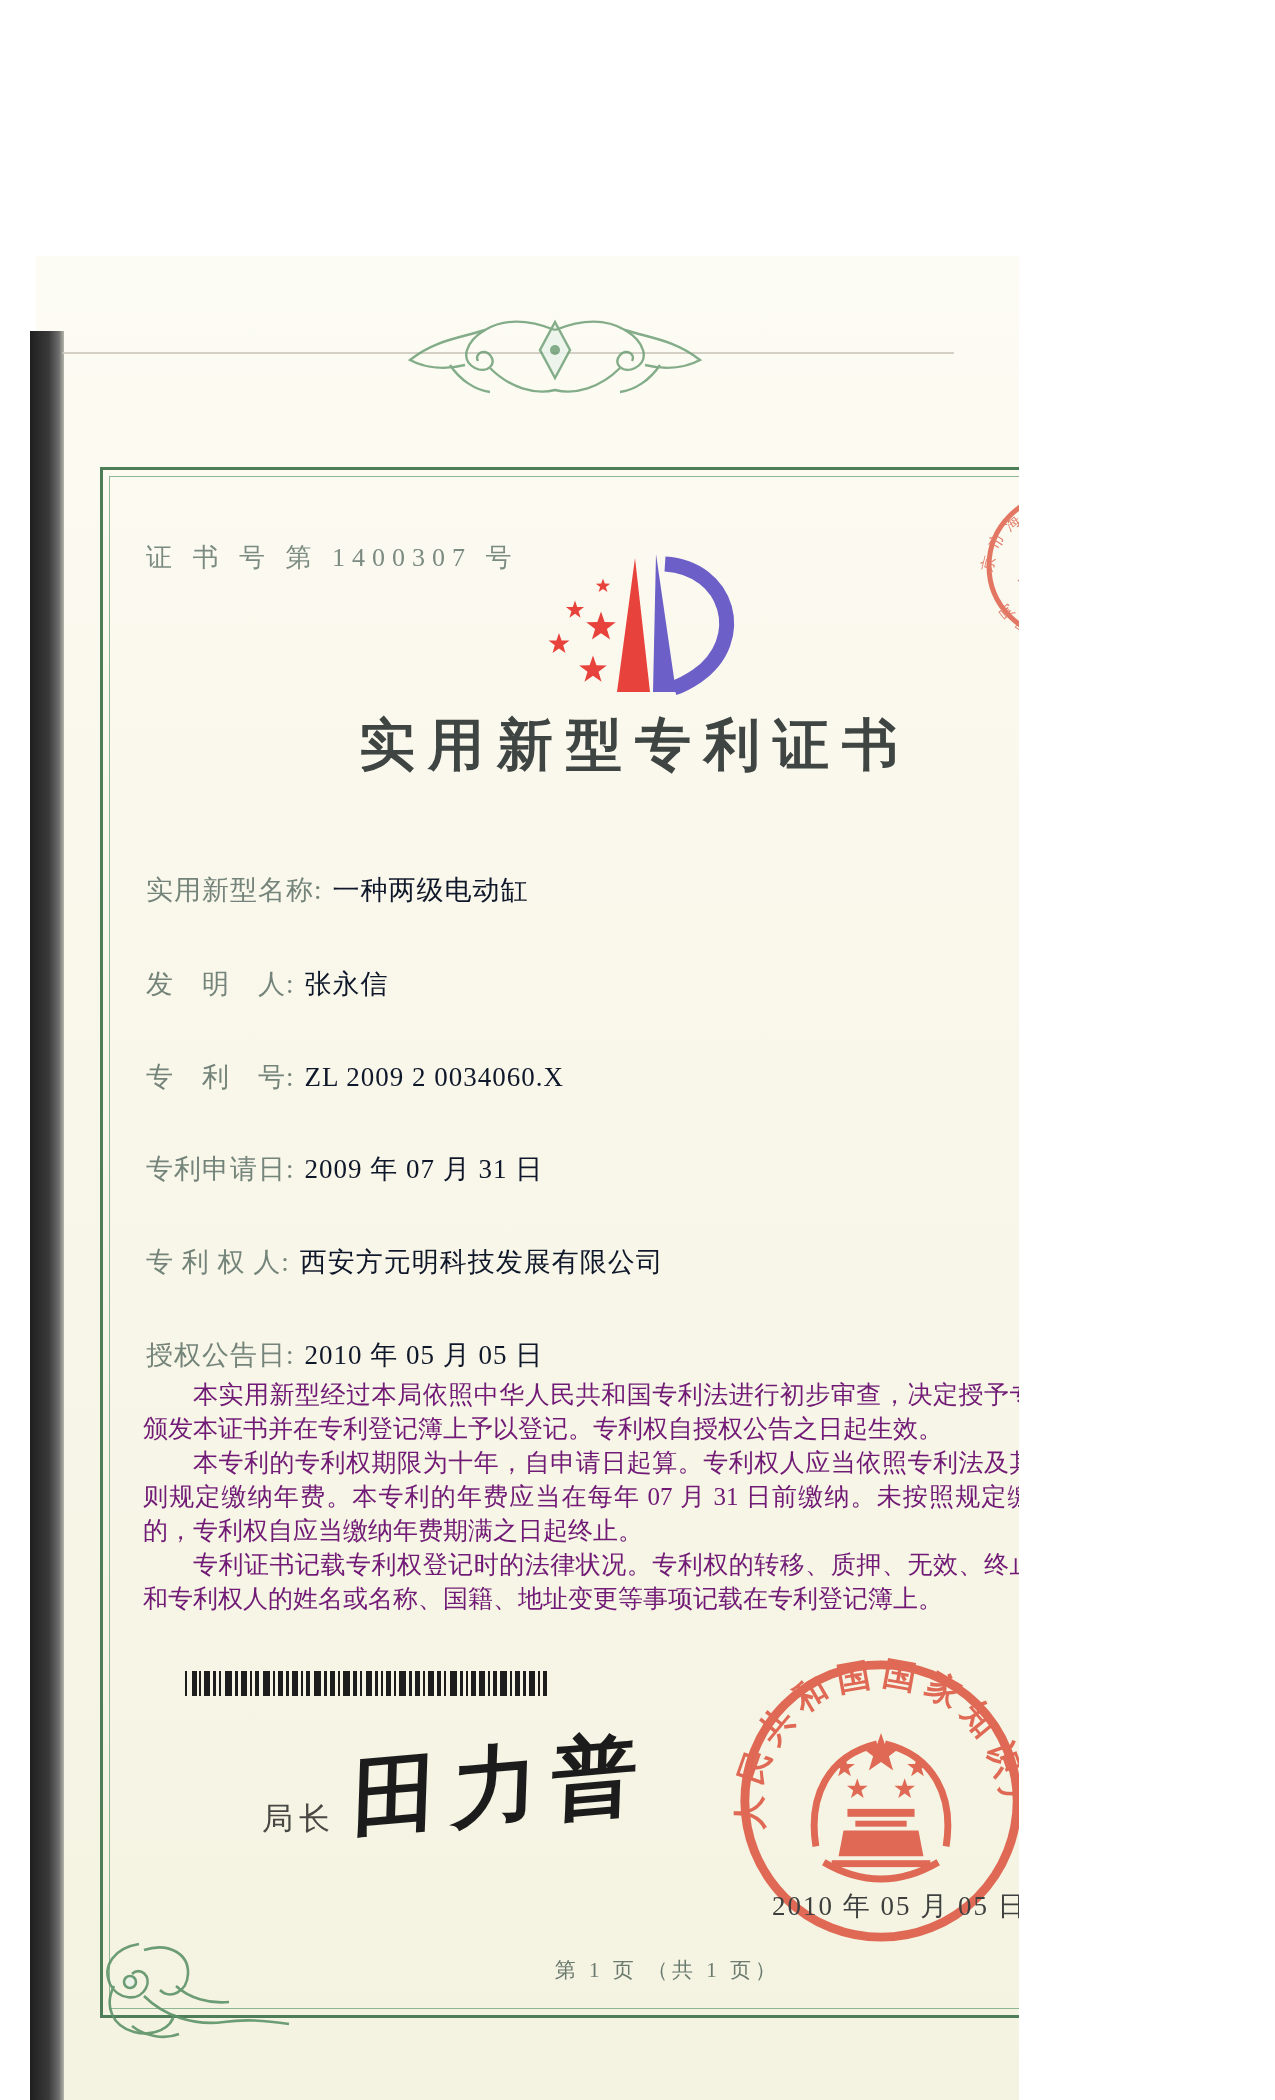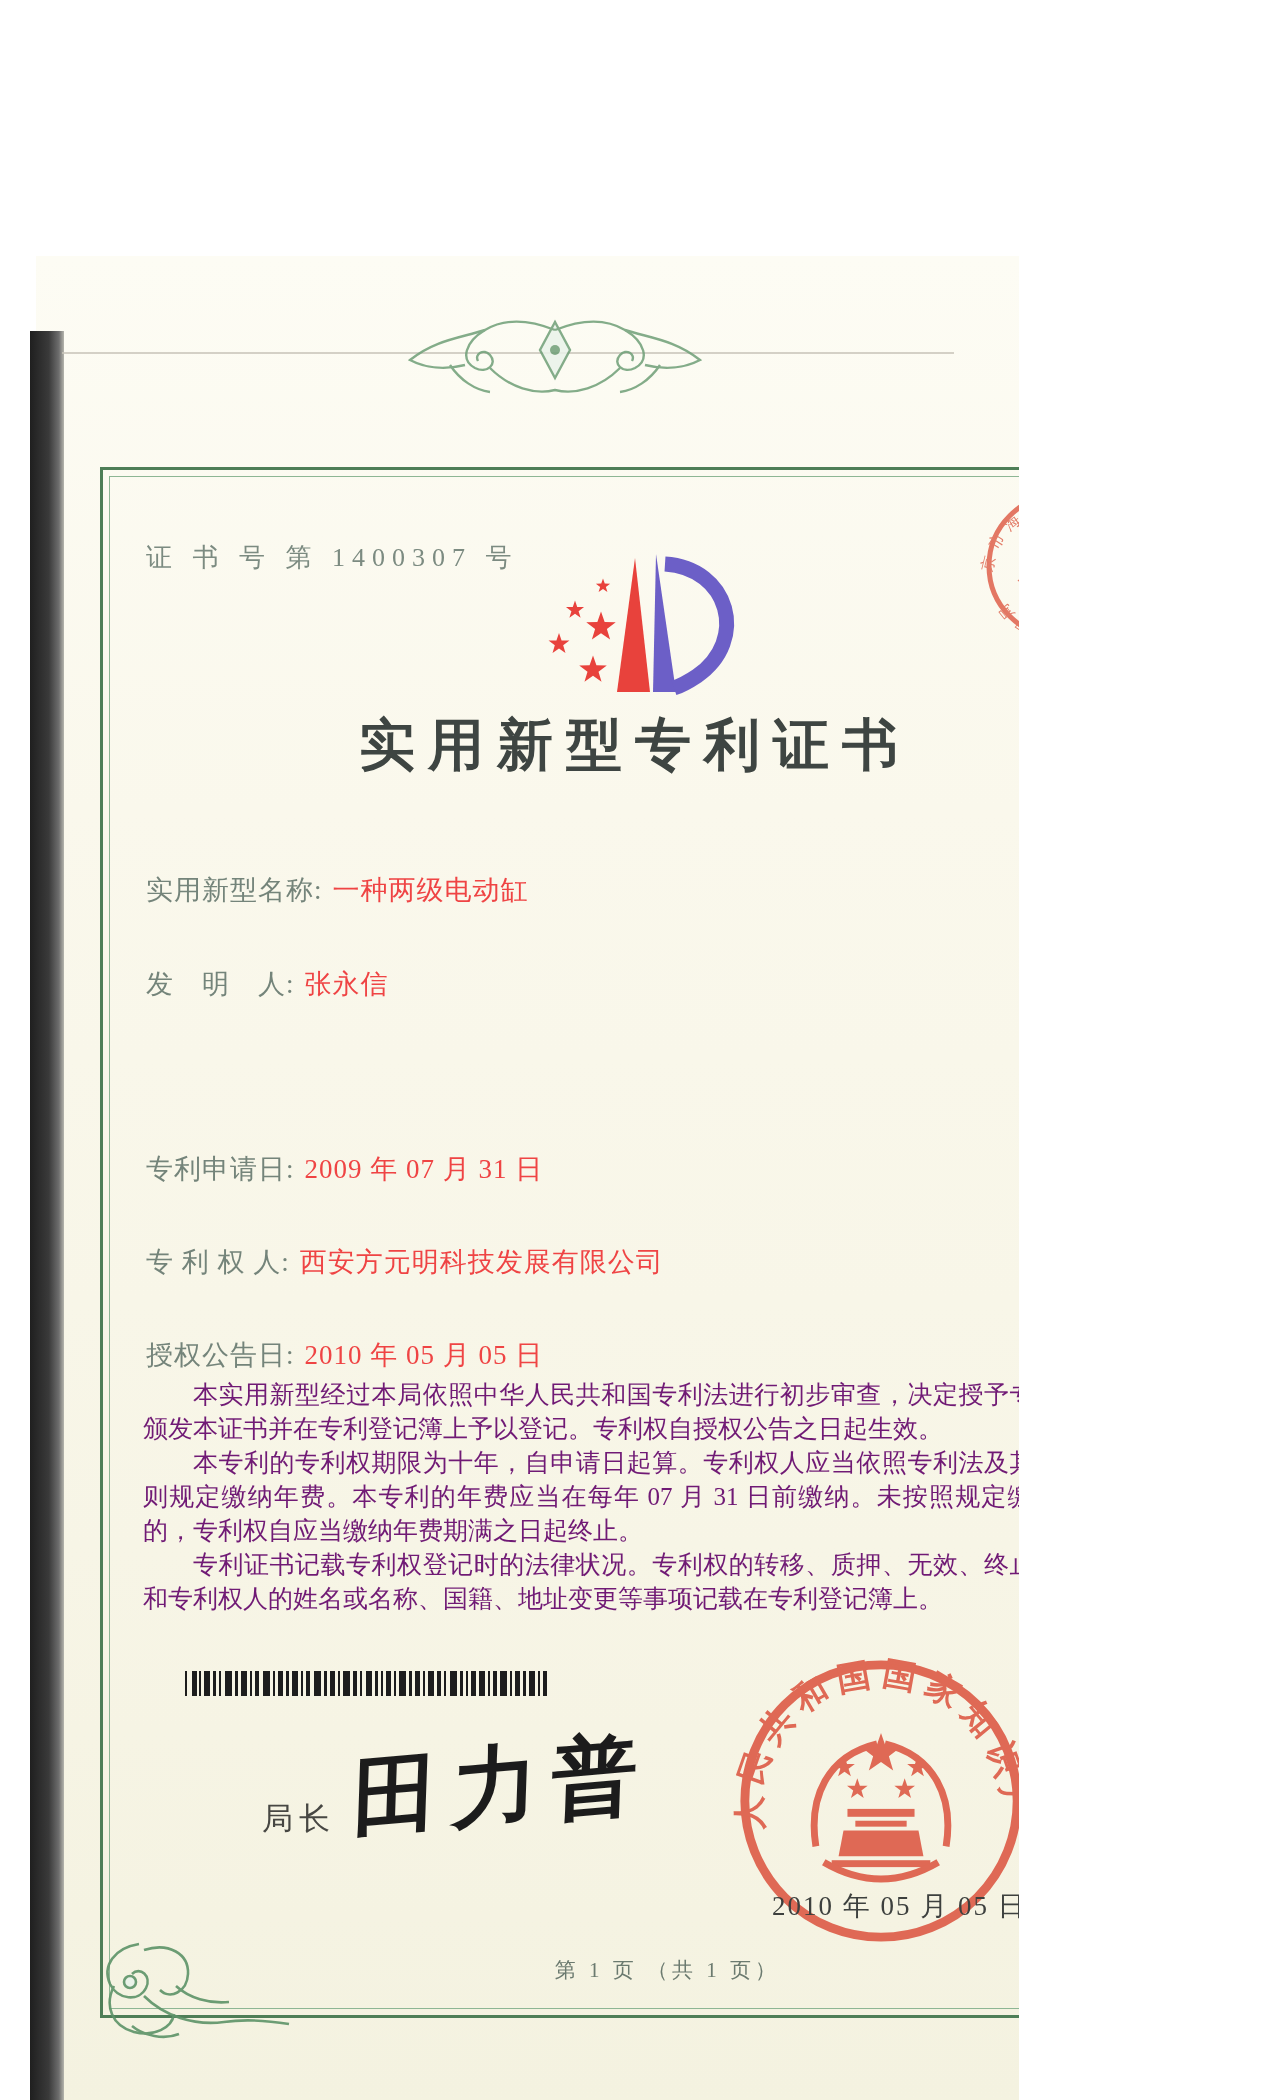--- a/index.html
+++ b/index.html
@@ -15,21 +15,21 @@
   
   .frame-outer{position:absolute;left:100px;top:467px;width:1063px;height:1551px;
          border:3px solid #4e7e57;box-sizing:border-box;}
   .frame-inner{position:absolute;left:109px;top:476px;width:1045px;height:1533px;
          border:1px solid #8db694;box-sizing:border-box;}
   .cert-no{position:absolute;left:146px;top:540px;font-size:26px;letter-spacing:7px;color:#7c8b81;}
   .logo{position:absolute;left:537px;top:540px;width:235px;height:172px;}
   .title{position:absolute;left:160px;top:708px;width:950px;text-align:center;
          font-size:56px;font-weight:700;letter-spacing:13px;color:#3e4542;}
   .field{position:absolute;left:146px;font-size:27px;color:#74847a;letter-spacing:1px;white-space:nowrap;}
-  .field .val{margin-left:10px;color:#ef4444;}
+  .field .val{margin-left:10px;color:#0f172a;}
   .body-text{position:absolute;left:143px;top:1378px;width:968px;font-size:25px;line-height:34px;
          color:#701a75;text-align:justify;}
   .body-text p{margin:0;text-indent:2em;}
   .barcode{position:absolute;left:185px;top:1671px;width:362px;height:25px;}
   .sig-title{position:absolute;left:262px;top:1798px;font-size:31px;letter-spacing:6px;color:#474743;}
   .sig-name{position:absolute;left:352px;top:1728px;font-size:86px;font-weight:700;color:#1c1c1c;
          letter-spacing:14px;transform:rotate(-5deg) skewX(-7deg);white-space:nowrap;}
   .tax-seal{position:absolute;left:980px;top:486px;width:160px;height:160px;opacity:.88;}
   .sipo-seal{position:absolute;left:733px;top:1653px;width:296px;height:296px;opacity:.9;}
   .seal-date{position:absolute;left:772px;top:1888px;width:260px;font-size:27px;letter-spacing:2px;
@@ -96,20 +96,23 @@
     <path d="M128,24 C192,28 212,100 160,136 C151,142 143,146 137,148" fill="none" stroke="#6c5fc7" stroke-width="15"></path>
   </svg>
 
   <div class="title">实用新型专利证书</div>
 
   <div class="field" style="top:872px;">
     <span>实用新型名称:</span><span class="val">一种两级电动缸</span>
   </div>
   <div class="field" style="top:966px;">
     <span>发　明　人:</span><span class="val">张永信</span>
+  </div>
+  <div class="field" style="top:1059px;">
+    <span>专　利　号:</span><span class="val">ZL 2009 2 0034060.X</span>
   </div>
   <div class="field" style="top:1151px;">
     <span>专利申请日:</span><span class="val">2009 年 07 月 31 日</span>
   </div>
   <div class="field" style="top:1244px;">
     <span>专 利 权 人:</span><span class="val">西安方元明科技发展有限公司</span>
   </div>
   <div class="field" style="top:1337px;">
     <span>授权公告日:</span><span class="val">2010 年 05 月 05 日</span>
   </div>

